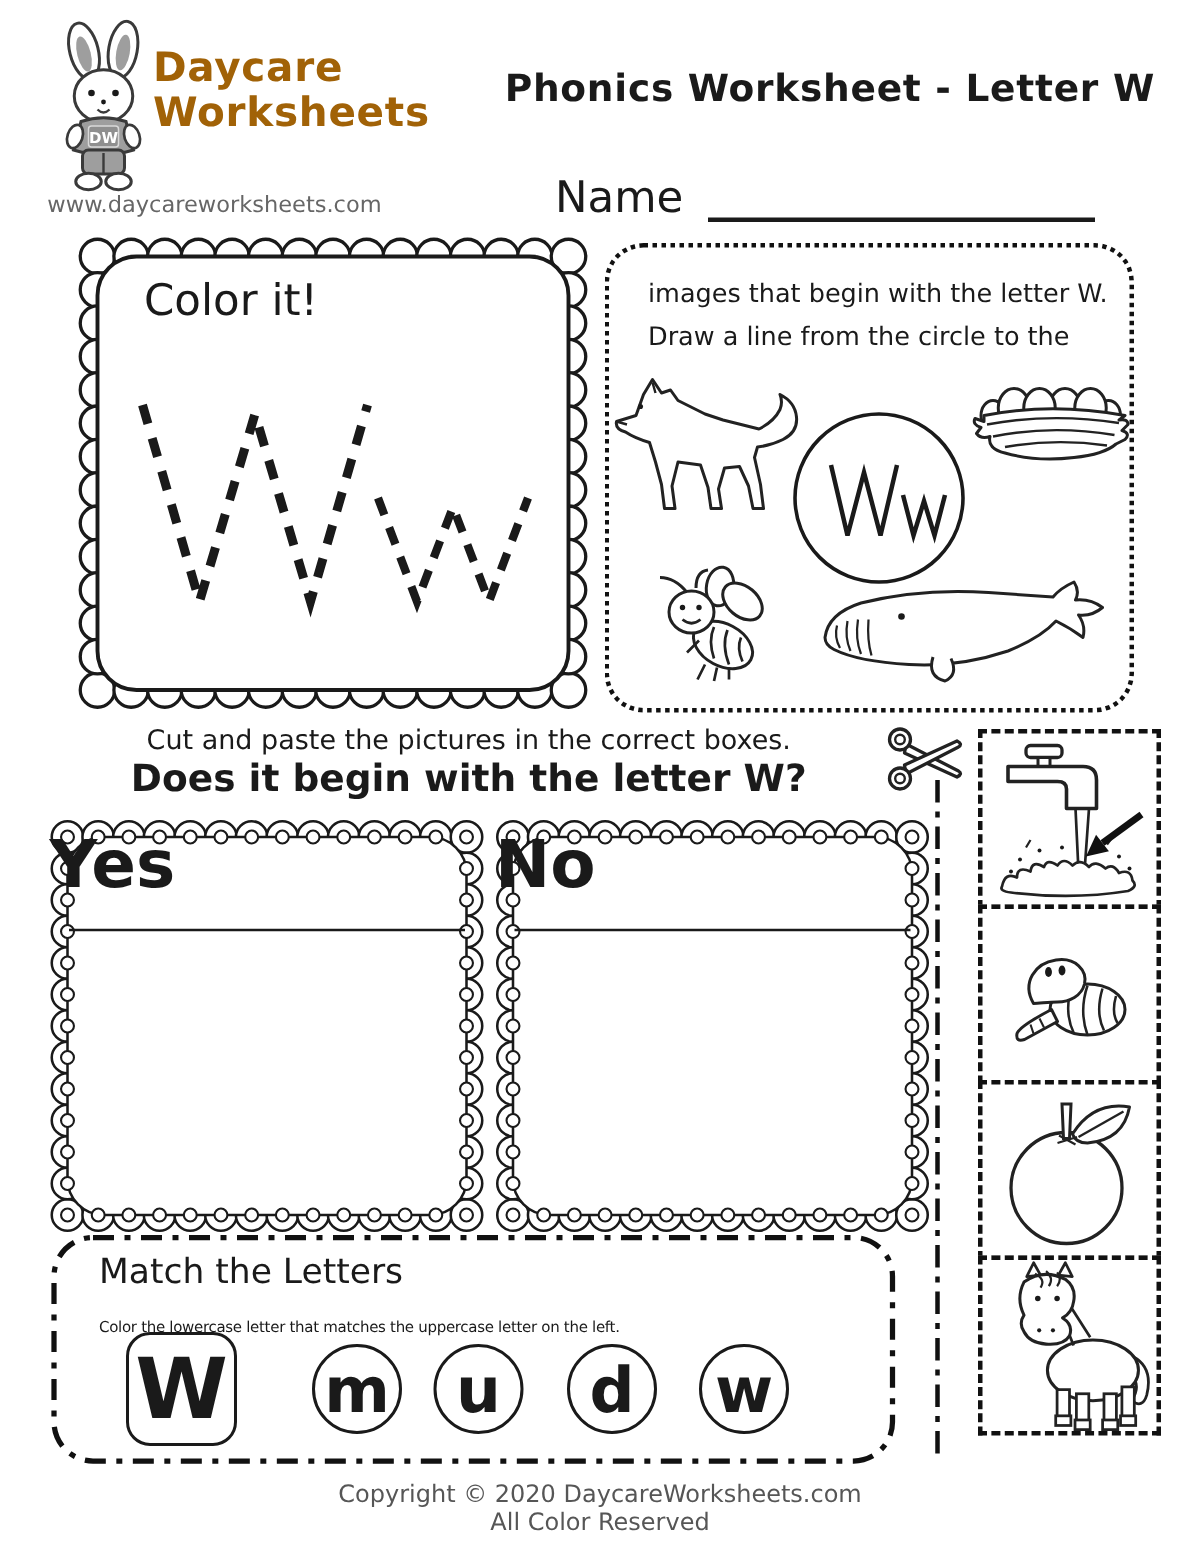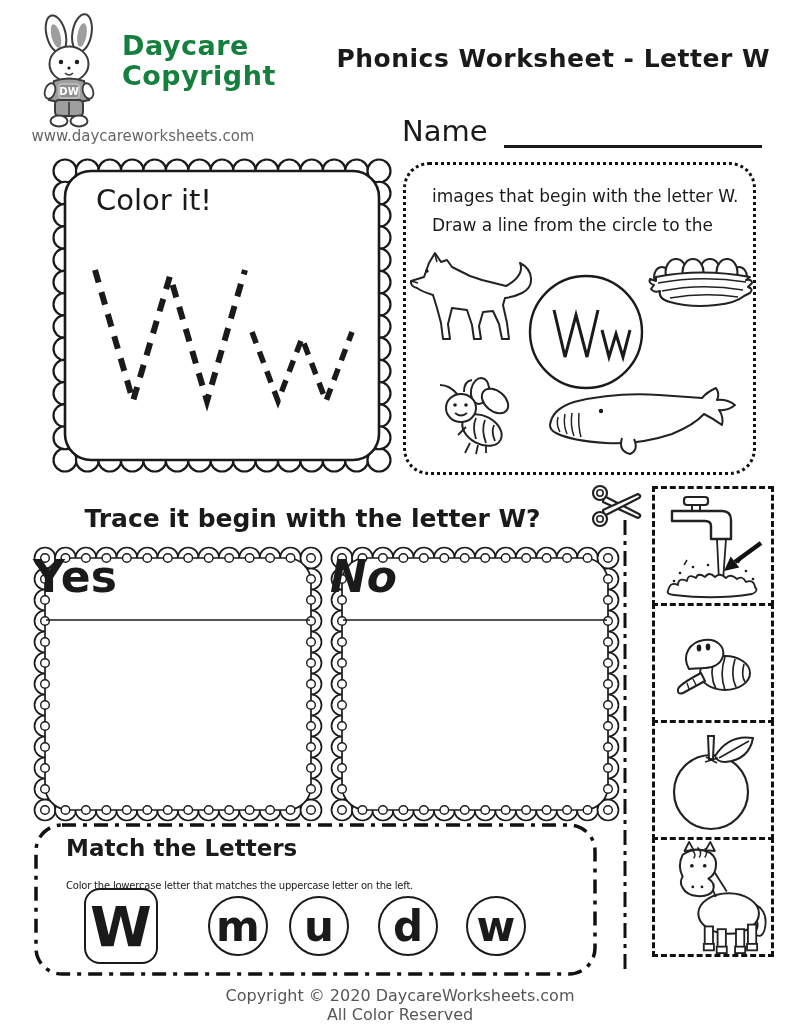--- a/index.html
+++ b/index.html
@@ -2,39 +2,39 @@
 <html><head>
 <meta charset="utf-8">
 <style>
   * { margin:0; padding:0; box-sizing:border-box; }
   html,body { background:#fff; }
   body { font-family:"DejaVu Sans", "Liberation Sans", sans-serif; color:#1a1a1a; }
   .page { position:relative; width:800px; height:1035px; background:#fff; overflow:hidden; margin:0 auto; }
   .abs { position:absolute; }
   svg { display:block; }
 
-  .brand { left:122px; top:31px; font-size:27px; line-height:30px; font-weight:600; color:#15803d; letter-spacing:.5px; }
+  .brand { left:102px; top:31px; font-size:27px; line-height:30px; font-weight:600; color:#a16207; letter-spacing:.5px; }
   .url { left:28px; top:127px; width:230px; text-align:center; font-size:15px; color:#666; }
   .title { left:290px; top:44px; width:480px; text-align:right; font-size:25px; font-weight:600; letter-spacing:.5px; }
-  .name-row { left:402px; top:112px; display:flex; align-items:flex-end; }
+  .name-row { left:370px; top:112px; display:flex; align-items:flex-end; }
   .name-label { font-size:29px; font-weight:500; }
   .name-line { width:258px; border-bottom:3px solid #1a1a1a; height:36px; margin-left:16px; }
 
   .trace-title { left:96px; top:183px; font-size:29px; font-weight:500; }
 
   .drawline-box { left:403px; top:162px; width:353px; height:313px; border:3.5px dotted #111; border-radius:26px; }
   .draw-instr { left:26px; top:17px; font-size:17px; line-height:28.5px; }
 
   .cutpaste { left:0; top:483px; width:625px; text-align:center; font-size:18px; }
   .question { left:0; top:504px; width:625px; text-align:center; font-size:25px; font-weight:600; }
   .box-label { width:290px; text-align:left; font-size:44px; font-weight:600; top:551px; }
 
   .cutout-box { left:652px; width:122px; height:120px; border:3.5px dashed #111; display:flex; align-items:center; justify-content:center; background:#fff; }
 
-  .match-title { left:66px; top:835px; font-size:23px; font-weight:700; }
+  .match-title { left:66px; top:835px; font-size:23px; font-weight:400; }
   .match-instr { left:66px; top:880px; font-size:10px; letter-spacing:-0.2px; }
   .w-tile { left:84px; top:888px; width:74px; height:76px; border:2.5px solid #1a1a1a; border-radius:16px;
             display:flex; align-items:center; justify-content:center; font-size:56px; font-weight:bold; }
   .opt-circle { top:896px; width:60px; height:60px; border:2px solid #1a1a1a; border-radius:50%;
             display:flex; align-items:center; justify-content:center; font-size:42px; font-weight:bold; }
 
   .footer { left:0; top:986px; width:800px; text-align:center; font-size:16px; line-height:19px; color:#565656; }
 </style>
 </head>
 <body>
@@ -59,21 +59,21 @@
     <rect x="25" y="71" width="20" height="14" rx="2" fill="#8f8f8f" stroke="#d9d9d9" stroke-width="1"></rect>
     <text x="35" y="82" text-anchor="middle" font-size="10" font-weight="bold" fill="#fff">DW</text>
     <rect x="21" y="87" width="28" height="16" rx="4" fill="#9e9e9e" stroke="#3a3a3a" stroke-width="2"></rect>
     <line x1="35" y1="89" x2="35" y2="103" stroke="#3a3a3a" stroke-width="1.6"></line>
     <ellipse cx="25" cy="108" rx="8.5" ry="5.5" fill="#fff" stroke="#3a3a3a" stroke-width="2"></ellipse>
     <ellipse cx="45" cy="108" rx="8.5" ry="5.5" fill="#fff" stroke="#3a3a3a" stroke-width="2"></ellipse>
   </svg>
 
   <div class="abs brand">
     <div>Daycare</div>
-    <div>Copyright</div>
+    <div>Worksheets</div>
   </div>
   <div class="abs title">Phonics Worksheet - Letter W</div>
 
   <div class="abs url">www.daycareworksheets.com</div>
 
   <div class="abs name-row">
     <span class="name-label">Name</span>
     <span class="name-line"></span>
   </div>
 
@@ -191,21 +191,22 @@
     <svg class="abs" style="left:138px; top:218px;" width="205" height="88" viewBox="0 0 205 88">
       <path d="M6 42 Q8 26 30 19 Q70 9 115 12 Q145 14 158 15 Q163 9 172 5 Q176 11 173 17
                Q183 16 191 22 Q184 28 175 27 Q180 34 178 42 Q170 36 160 31 Q150 42 128 51
                Q95 62 62 60 Q28 58 12 50 Q6 47 6 42 Z" fill="#fff" stroke="#222" stroke-width="2" stroke-linejoin="round"></path>
       <path d="M14 34 Q12 42 16 49 M21 31 Q19 42 23 51 M28 30 Q26 43 30 53 M35 30 Q34 44 37 54" fill="none" stroke="#222" stroke-width="1.5"></path>
       <circle cx="57" cy="28" r="2.2" fill="#1a1a1a"></circle>
       <path d="M78 55 Q74 68 86 71 Q95 67 90 56" fill="#fff" stroke="#222" stroke-width="2"></path>
     </svg>
   </div>
 
-  <div class="abs question">Trace it begin with the letter W?</div>
+  <div class="abs cutpaste">Cut and paste the pictures in the correct boxes.</div>
+  <div class="abs question">Does it begin with the letter W?</div>
 
   <svg class="abs" style="left:33px; top:546px;" width="290" height="276" viewBox="0 0 290 276">
       <circle cx="12" cy="12" r="10.5" fill="#fff" stroke="#1a1a1a" stroke-width="1.7"></circle>
       <circle cx="12" cy="264" r="10.5" fill="#fff" stroke="#1a1a1a" stroke-width="1.7"></circle>
       <circle cx="32.46153846153846" cy="12" r="10.5" fill="#fff" stroke="#1a1a1a" stroke-width="1.7"></circle>
       <circle cx="32.46153846153846" cy="264" r="10.5" fill="#fff" stroke="#1a1a1a" stroke-width="1.7"></circle>
       <circle cx="52.92307692307692" cy="12" r="10.5" fill="#fff" stroke="#1a1a1a" stroke-width="1.7"></circle>
       <circle cx="52.92307692307692" cy="264" r="10.5" fill="#fff" stroke="#1a1a1a" stroke-width="1.7"></circle>
       <circle cx="73.38461538461539" cy="12" r="10.5" fill="#fff" stroke="#1a1a1a" stroke-width="1.7"></circle>
       <circle cx="73.38461538461539" cy="264" r="10.5" fill="#fff" stroke="#1a1a1a" stroke-width="1.7"></circle>
@@ -403,21 +404,21 @@
       <circle cx="12" cy="180" r="4.3" fill="#fff" stroke="#1a1a1a" stroke-width="1.4"></circle>
       <circle cx="278" cy="180" r="4.3" fill="#fff" stroke="#1a1a1a" stroke-width="1.4"></circle>
       <circle cx="12" cy="201" r="4.3" fill="#fff" stroke="#1a1a1a" stroke-width="1.4"></circle>
       <circle cx="278" cy="201" r="4.3" fill="#fff" stroke="#1a1a1a" stroke-width="1.4"></circle>
       <circle cx="12" cy="222" r="4.3" fill="#fff" stroke="#1a1a1a" stroke-width="1.4"></circle>
       <circle cx="278" cy="222" r="4.3" fill="#fff" stroke="#1a1a1a" stroke-width="1.4"></circle>
       <circle cx="12" cy="243" r="4.3" fill="#fff" stroke="#1a1a1a" stroke-width="1.4"></circle>
       <circle cx="278" cy="243" r="4.3" fill="#fff" stroke="#1a1a1a" stroke-width="1.4"></circle>
     <line x1="13" y1="74" x2="277" y2="74" stroke="#1a1a1a" stroke-width="1.6"></line>
   </svg>
-  <div class="abs box-label" style="left:330px;font-style:italic;">No</div>
+  <div class="abs box-label" style="left:330px;">No</div>
 
   <svg class="abs" style="left:591px; top:482px;" width="52" height="48" viewBox="0 0 52 48">
     <g fill="#fff" stroke="#222" stroke-width="2.2" stroke-linejoin="round">
       <path d="M13 14 L48 32 Q51 34 47 36 L12 20 Z"></path>
       <path d="M13 34 L48 16 Q51 14 47 12 L12 28 Z"></path>
       <circle cx="9" cy="11" r="7"></circle>
       <circle cx="9" cy="37" r="7"></circle>
     </g>
     <circle cx="9" cy="11" r="3.2" fill="#fff" stroke="#222" stroke-width="1.6"></circle>
     <circle cx="9" cy="37" r="3.2" fill="#fff" stroke="#222" stroke-width="1.6"></circle>

